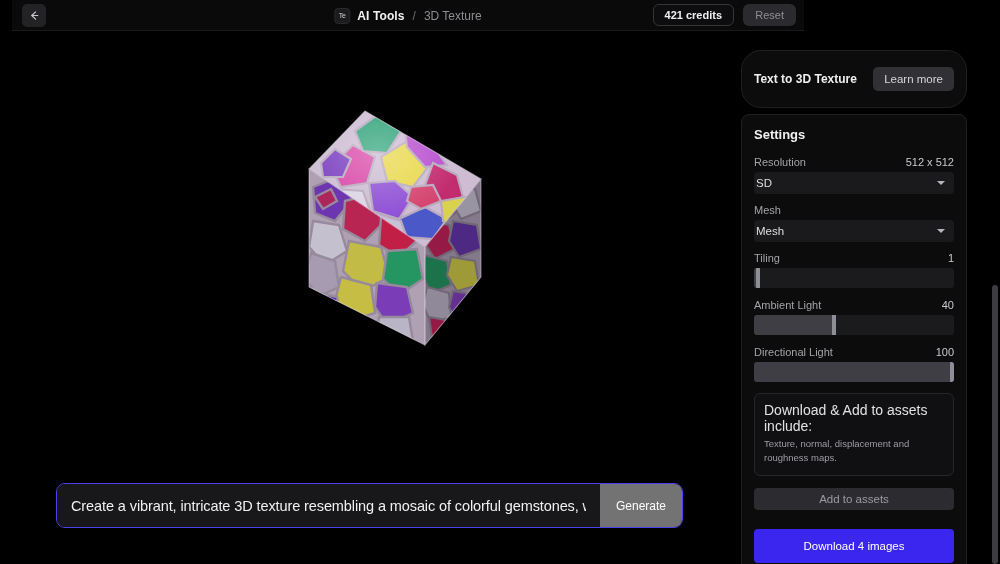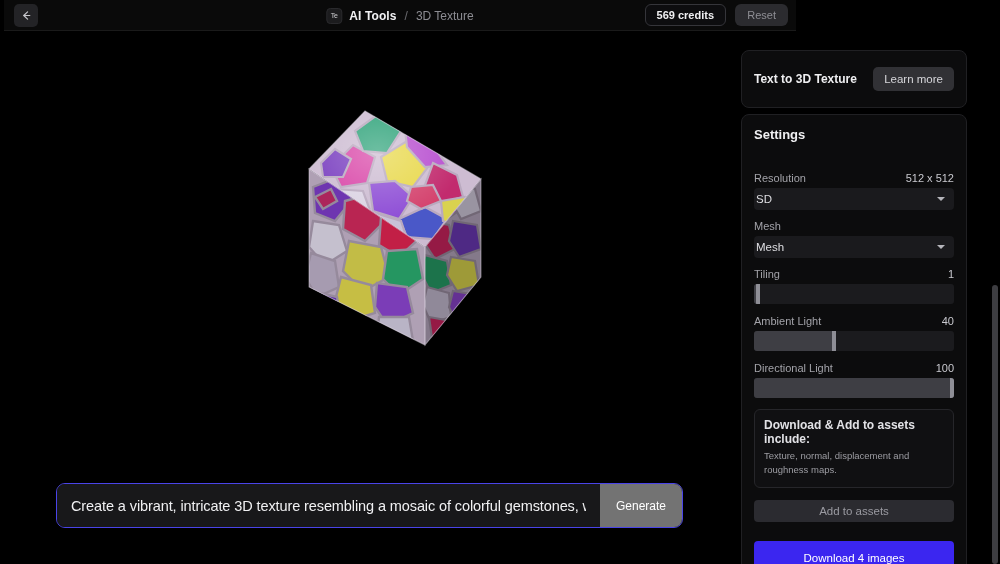--- a/index.html
+++ b/index.html
@@ -6,21 +6,21 @@
   html, body {
     width: 1000px; height: 564px;
     background: #000000;
     font-family: "Liberation Sans", sans-serif;
     overflow: hidden;
   }
   #app { position: relative; width: 1000px; height: 564px; background: #000; }
 
   
   .topbar {
-    position: absolute; top: 0; left: 4px; width: 792px; height: 31px;
+    position: absolute; top: 0; left: 12px; width: 792px; height: 31px;
     background: #0a0a0a;
     border-bottom: 1px solid #1a1a1a;
     display: flex; align-items: center;
   }
   .back-btn {
     position: absolute; left: 10px; top: 4px;
     width: 24px; height: 23px; border-radius: 5px;
     background: #232326;
     display: flex; align-items: center; justify-content: center;
     cursor: pointer;
@@ -103,31 +103,32 @@
   .rp { position: absolute; left: 741px; top: 50px; width: 226px; }
   .card {
     background: #0c0c0d;
     border: 1px solid #202023;
     border-radius: 8px;
   }
   .card-head {
     height: 58px; padding: 0 12px;
     display: flex; align-items: center; justify-content: space-between;
     margin-bottom: 6px;
+    border-radius: 20px;
   }
   .card-head-title { font-size: 12px; font-weight: bold; color: #efeff1; }
   .learn-btn {
     height: 24px; padding: 0 11px; border-radius: 5px;
     background: #313135;
     display: flex; align-items: center;
     font-size: 11.5px; color: #d6d6da; cursor: pointer;
   }
 
   .card-body { padding: 12px 12px 14px 12px; }
-  .settings-title { font-size: 13px; font-weight: bold; color: #f0f0f2; margin-bottom: 30px; }
+  .settings-title { font-size: 13px; font-weight: bold; color: #f0f0f2; margin-bottom: 14px; }
 
   .field-label-row {
     display: flex; align-items: baseline; justify-content: space-between;
     margin-bottom: 4px;
   }
   .field-label { font-size: 11px; color: #a3a3a9; }
   .field-value { font-size: 11px; color: #c9c9cf; }
 
   .select {
     position: relative;
@@ -159,21 +160,21 @@
     position: absolute; top: 0; bottom: 0; width: 4px;
     background: #8e8e96;
   }
 
   .info-box {
     border: 1px solid #26262a; border-radius: 6px;
     background: #101012;
     padding: 8px 9px 9px 9px;
     margin-top: 4px; margin-bottom: 12px;
   }
-  .info-title { font-size: 12px; font-weight: bold; color: #e2e2e6; margin-bottom: 3px; }
+  .info-title { font-size: 14px; font-weight: normal; color: #e2e2e6; margin-bottom: 3px; }
   .info-text { font-size: 9.5px; color: #9d9da3; line-height: 1.5; }
 
   .btn-secondary {
     height: 22px; border-radius: 4px;
     background: #2b2b30;
     display: flex; align-items: center; justify-content: center;
     font-size: 11.5px; color: #9a9aa1; cursor: pointer;
     margin-bottom: 19px;
   }
   .btn-primary {
@@ -209,21 +210,21 @@
       </span>
     </div>
 
     <div class="brand">
       <span class="brand-badge">Te</span>
       <span class="brand-name">AI Tools</span>
       <span class="brand-sep">/</span>
       <span class="brand-page">3D Texture</span>
     </div>
 
-    <div class="credits">569 credits</div>
+    <div class="credits">421 credits</div>
     <div class="reset-btn">Reset</div>
   </div>
 
   <div class="canvas">
     <div class="cube-wrap">
       <svg width="260" height="280" viewBox="0 0 260 280">
         <defs>
           <clipPath id="faceTop">
               <polygon points="74,68 130,10 246,78 190,146"></polygon>
             </clipPath>

